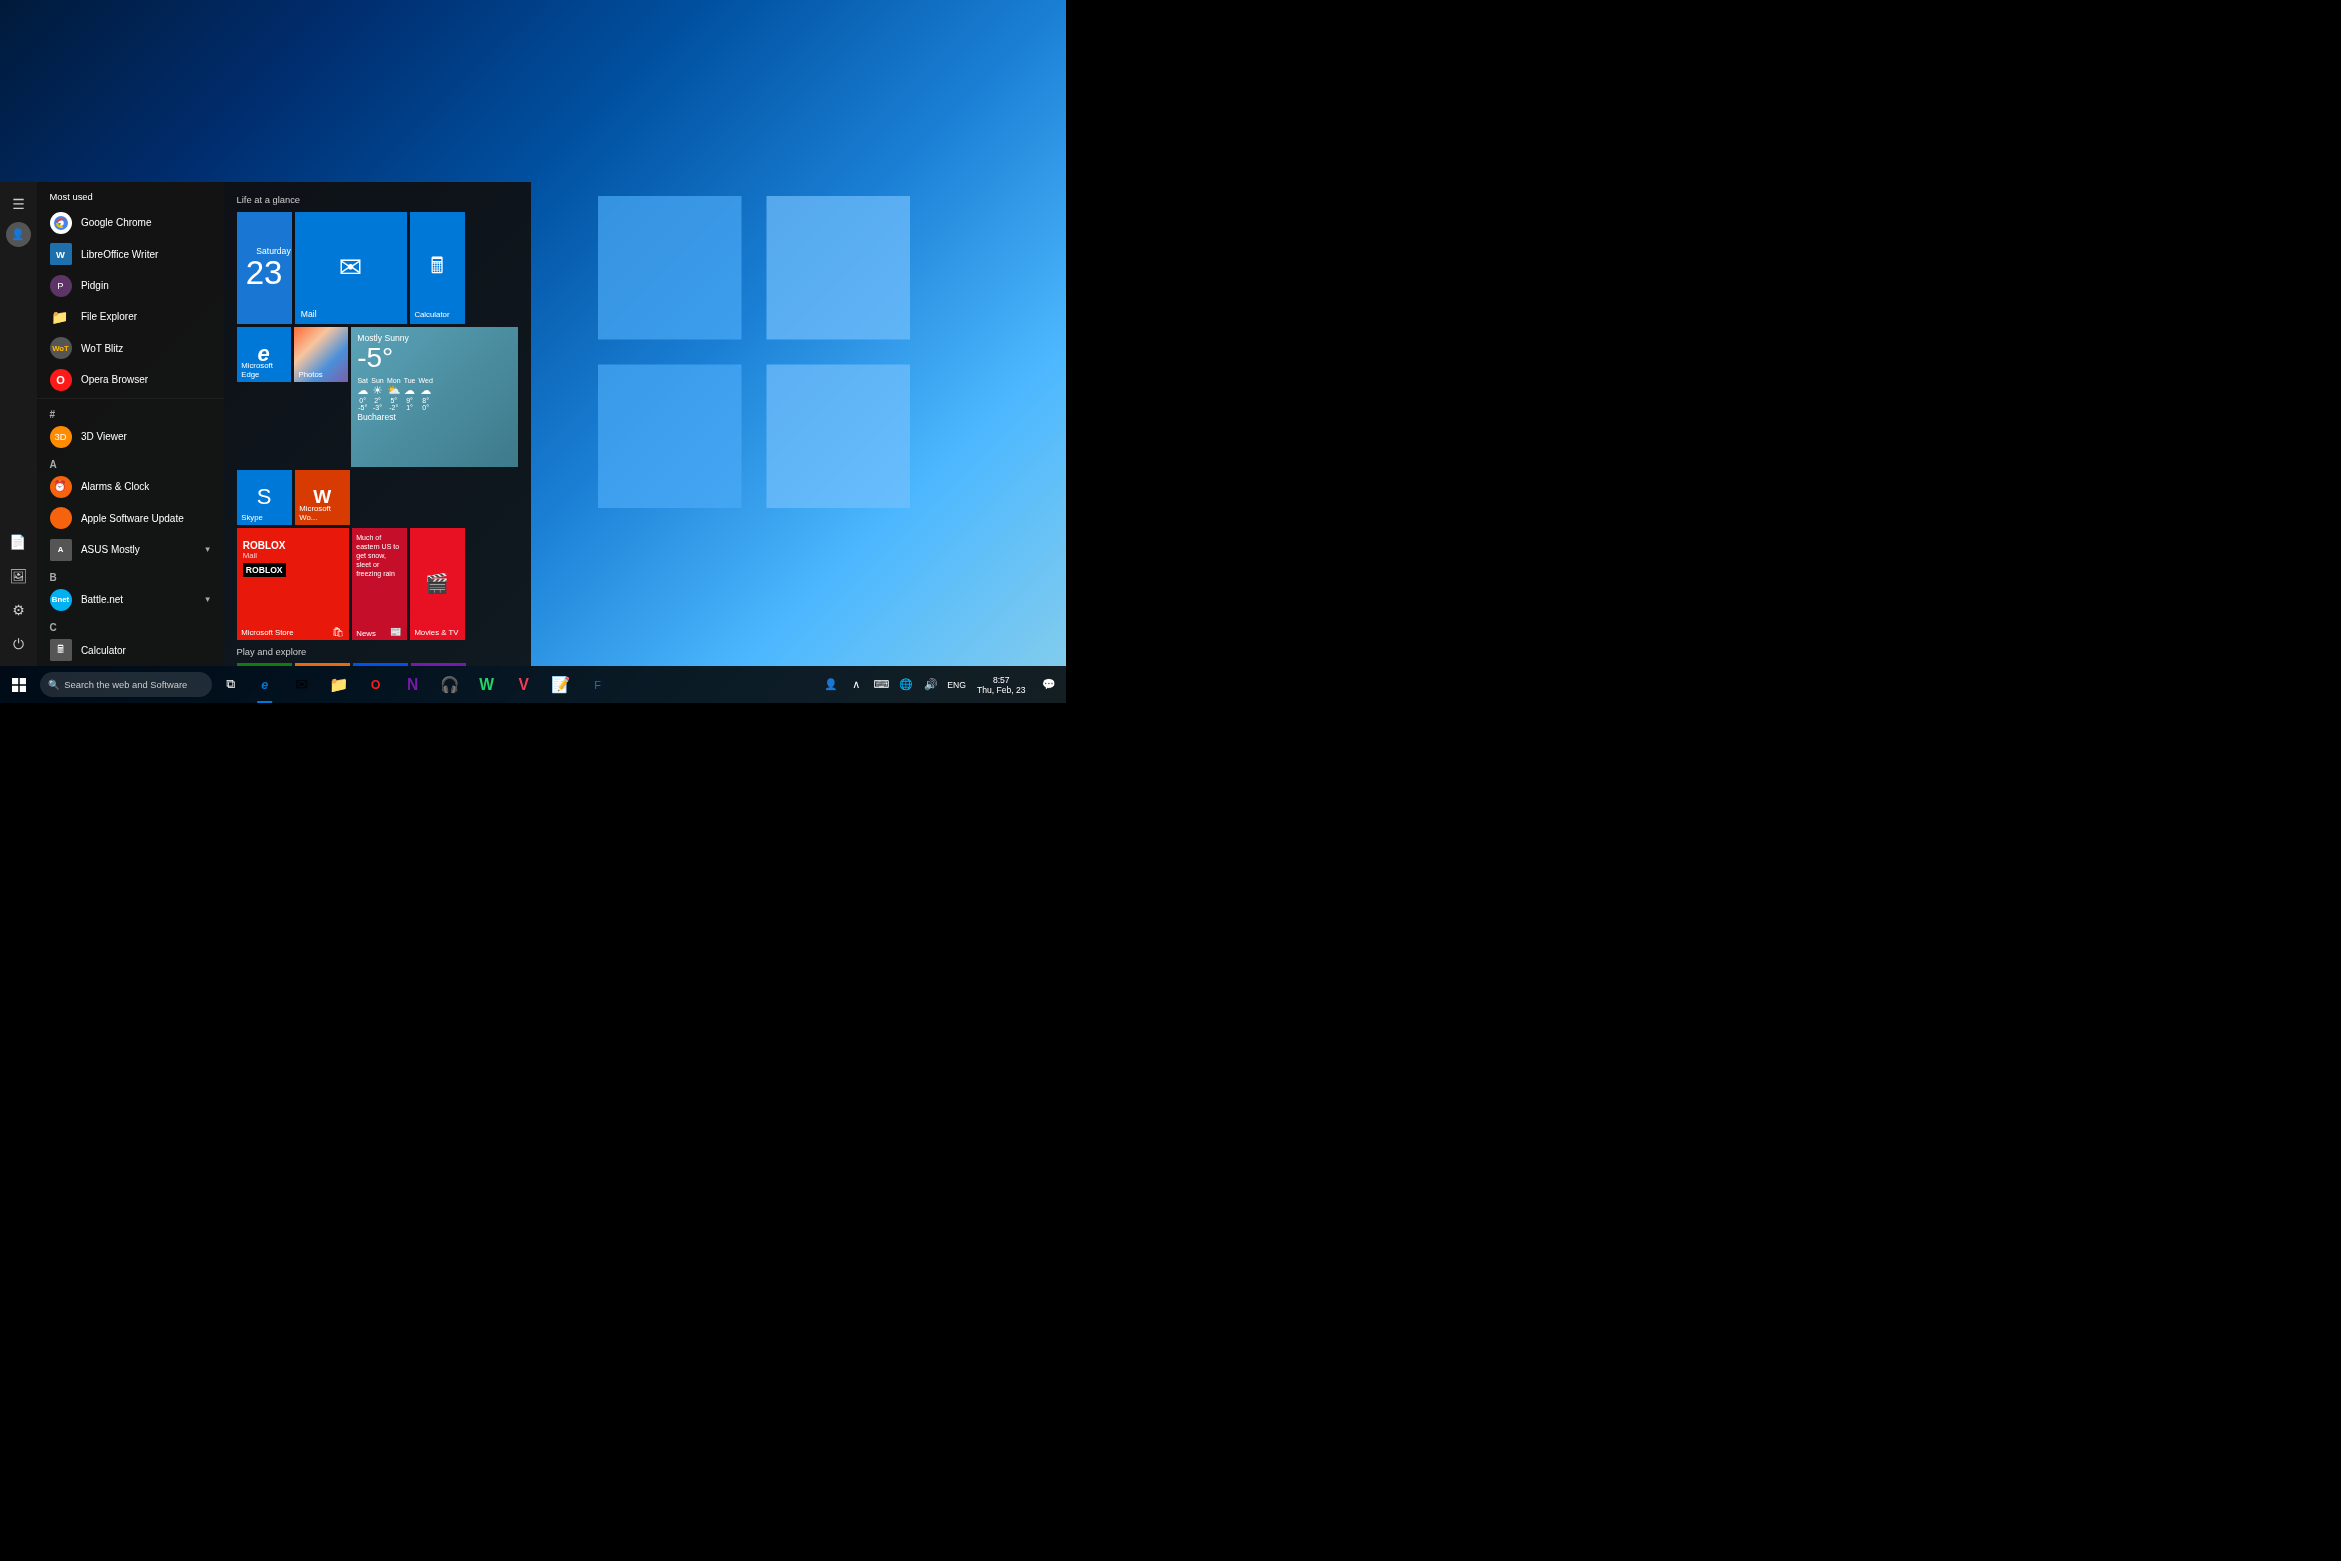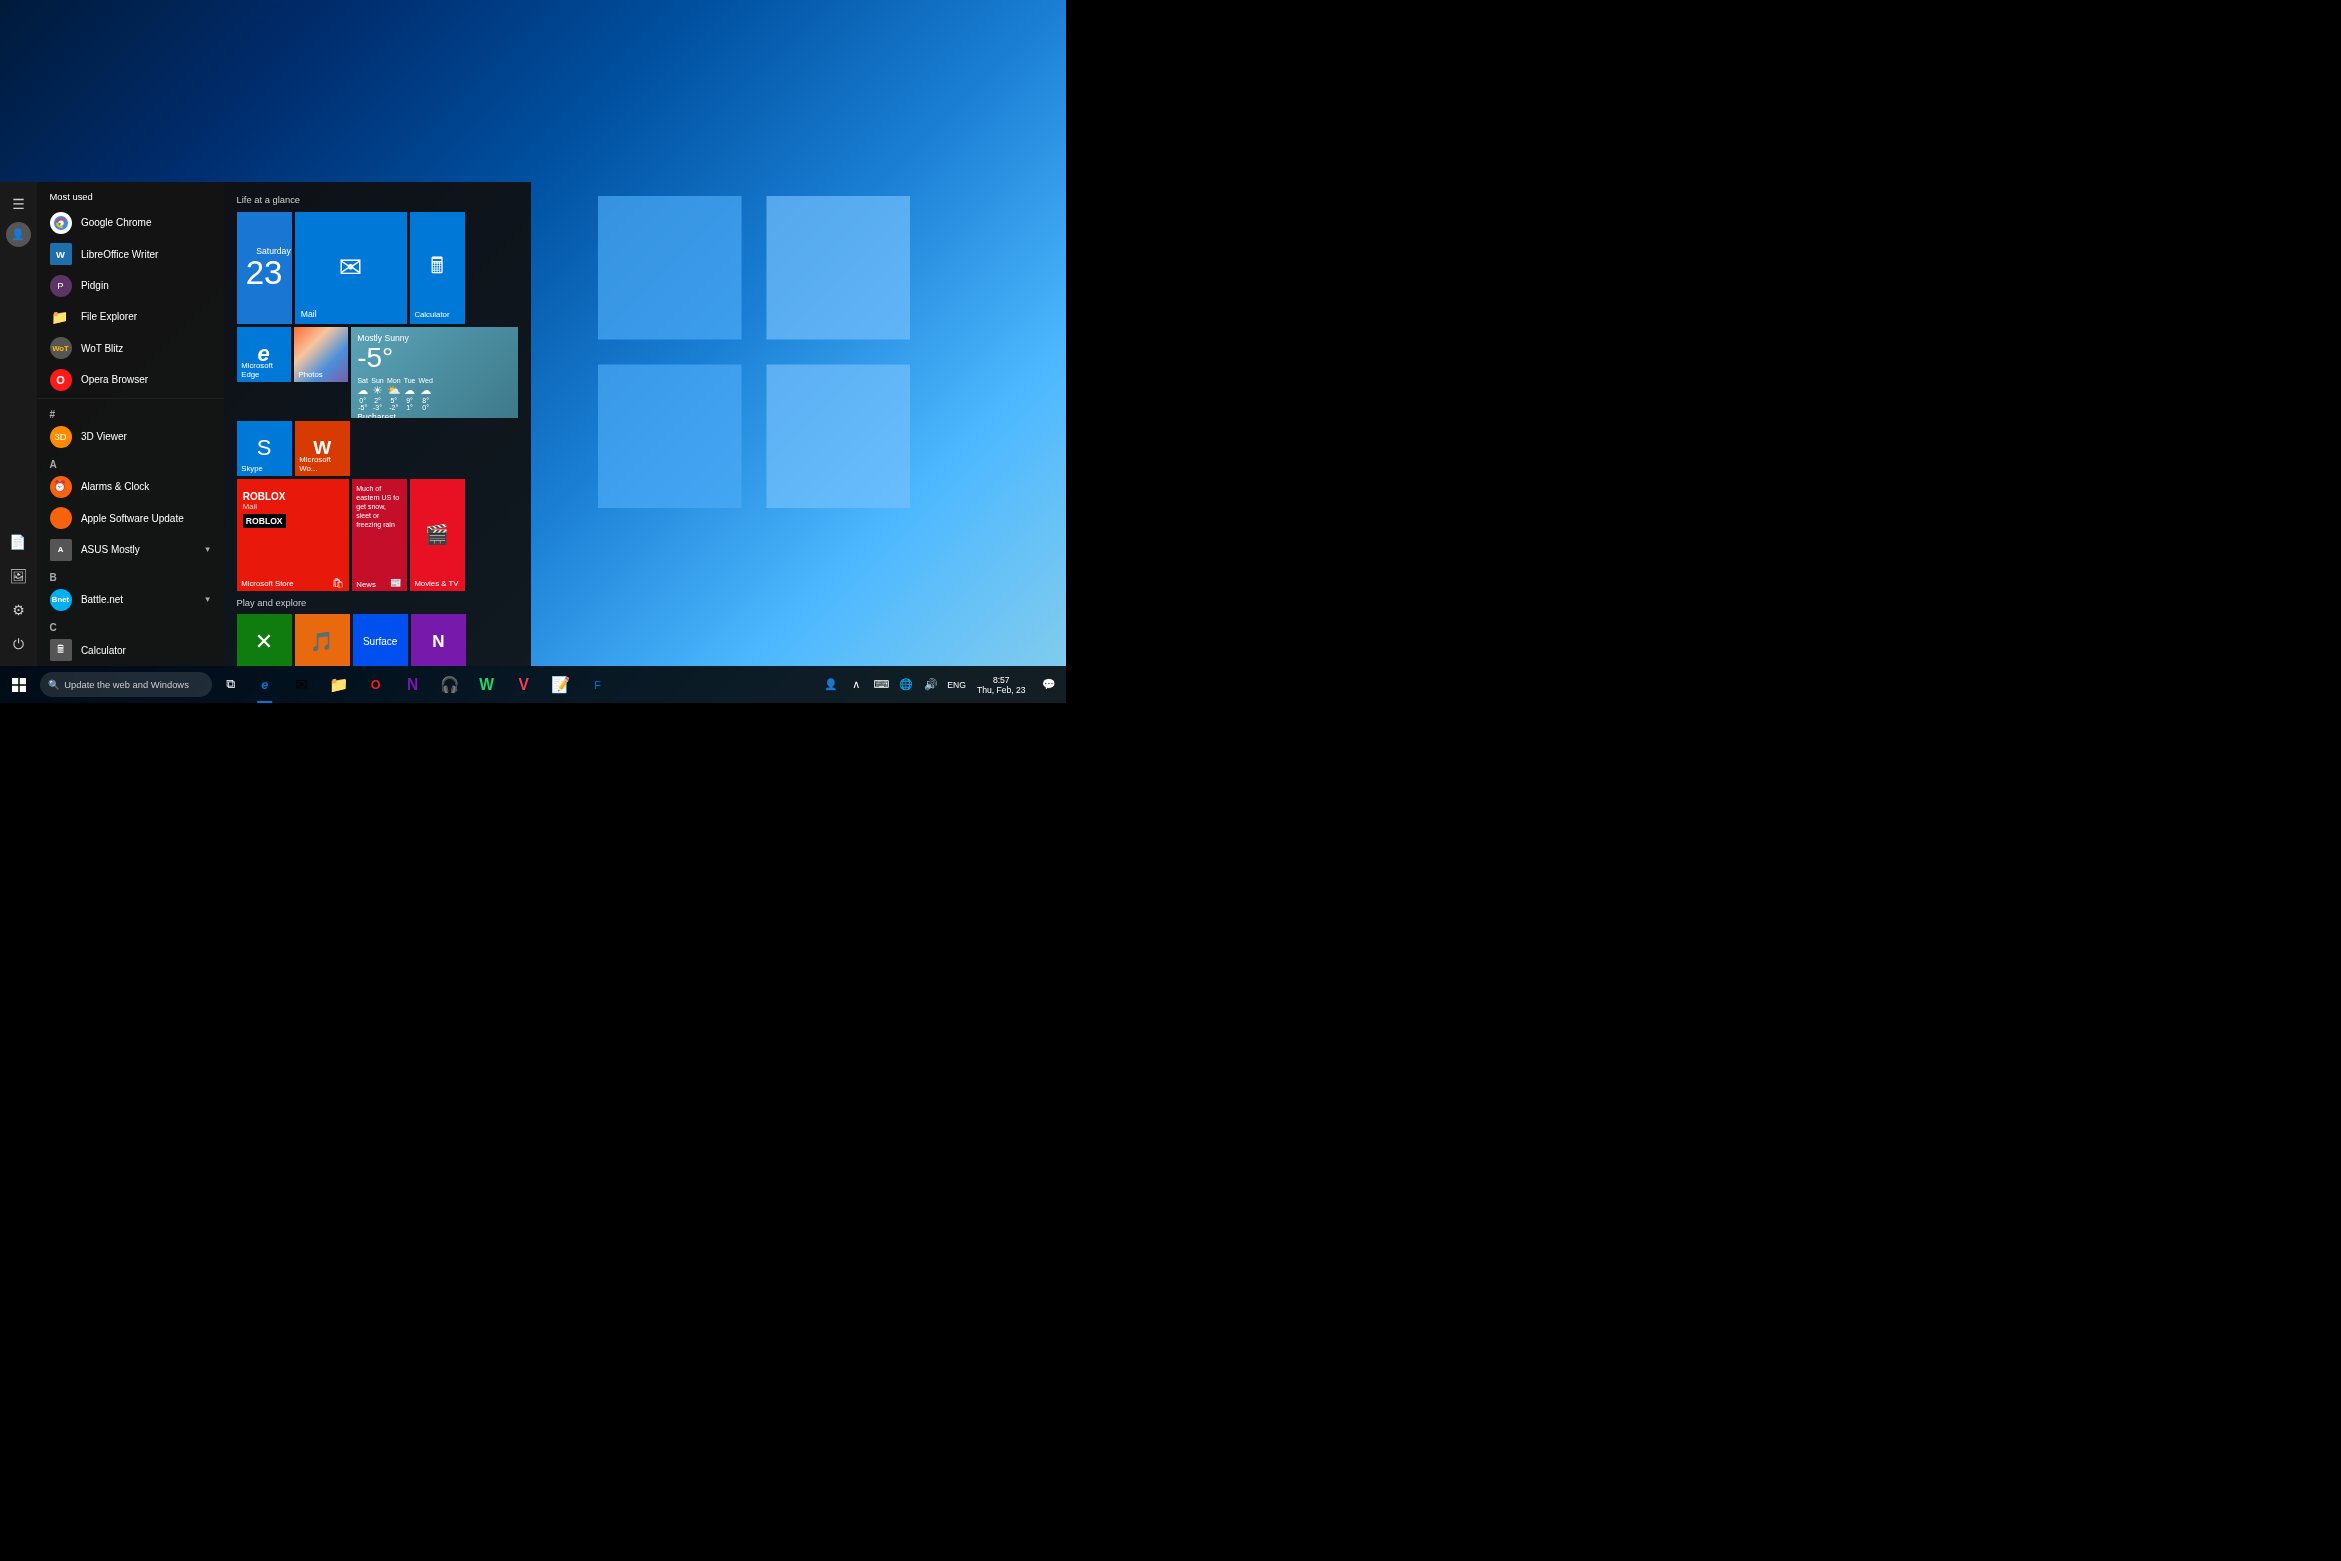--- a/index.html
+++ b/index.html
@@ -680,21 +680,21 @@
 
         <div class="tile-edge tile">
           <div style="color:#fff; font-size:22px; font-weight:bold; font-style:italic;">e</div>
           <span class="tile-label-bottom">Microsoft Edge</span>
         </div>
 
         <div class="tile-photo tile tile-sm">
           <span class="tile-label-bottom">Photos</span>
         </div>
 
-        <div class="tile-weather tile" style="width: 170px; height: 91px;">
+        <div class="tile-weather tile" style="width: 170px; height: 140px;">
           <div class="weather-bg"></div>
           <div class="weather-content">
             <div class="weather-condition">Mostly Sunny</div>
             <div class="weather-temp">-5°</div>
             <div class="weather-forecast">
               <div class="forecast-day">
                 <div>Sat</div>
                 <div class="forecast-icon">☁</div>
                 <div>0°</div>
                 <div>-5°</div>
@@ -800,21 +800,21 @@
       <svg width="14" height="14" viewBox="0 0 18 18" xmlns="http://www.w3.org/2000/svg">
         <rect x="0" y="0" width="8" height="8" fill="white"></rect>
         <rect x="10" y="0" width="8" height="8" fill="white"></rect>
         <rect x="0" y="10" width="8" height="8" fill="white"></rect>
         <rect x="10" y="10" width="8" height="8" fill="white"></rect>
       </svg>
     </div>
 
     <div id="search-bar">
       <span>🔍</span>
-      <span>Update the web and Windows</span>
+      <span>Search the web and Software</span>
     </div>
 
     <div id="task-view-btn">⧉</div>
 
     <div class="taskbar-app active" style="color:#0078d7; font-size:12.5px; font-style:italic; font-weight:bold;">e</div>
     <div class="taskbar-app">✉</div>
     <div class="taskbar-app">📁</div>
     <div class="taskbar-app" style="color:#ff1a1a; font-weight:bold; font-size:12.5px;">O</div>
     <div class="taskbar-app" style="color:#7719aa; font-weight:bold;">N</div>
     <div class="taskbar-app">🎧</div>

